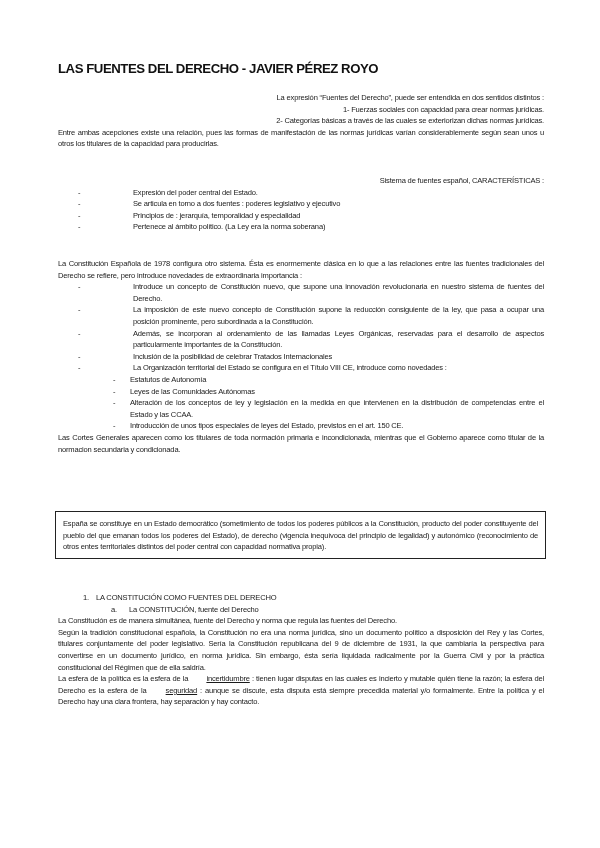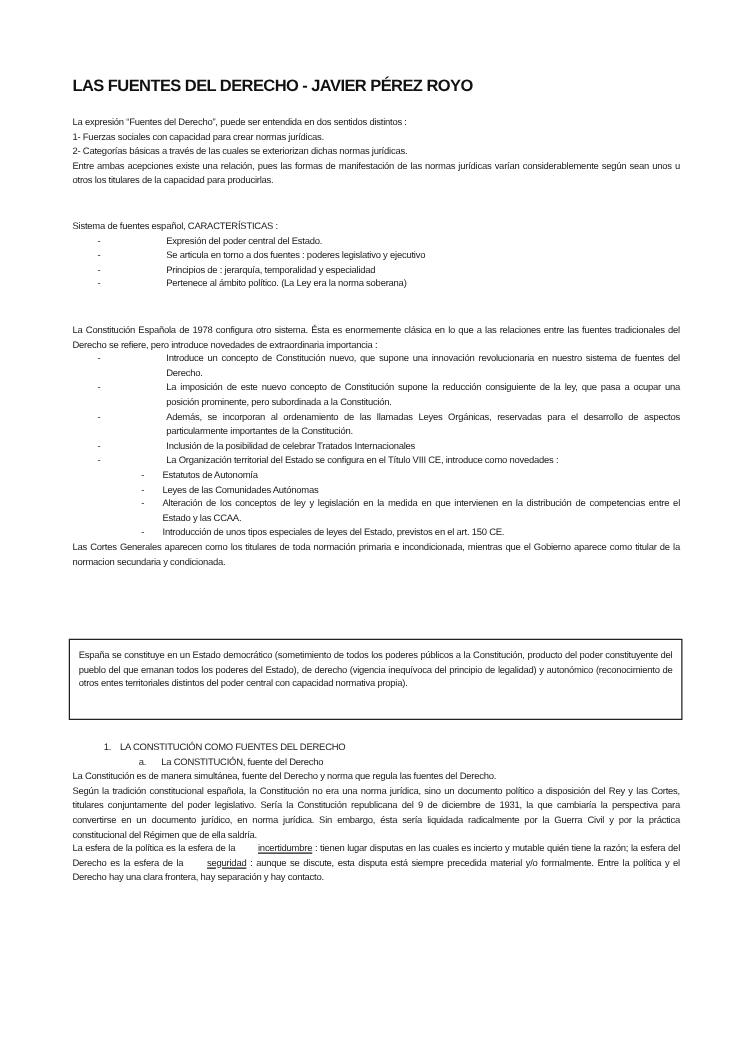--- a/index.html
+++ b/index.html
@@ -3,30 +3,30 @@
 <meta charset="utf-8">
 <style>
   html, body { margin: 0; padding: 0; background: #ffffff; }
   body { width: 600px; height: 848px; position: relative; overflow: hidden;
          font-family: "Liberation Sans", sans-serif; color: #1a1a1a; }
   .page { position: absolute; left: 58px; top: 0; width: 486px; }
   h1 { position: absolute; left: 0; top: 61px; margin: 0; font-size: 13.2px; font-weight: bold;
        letter-spacing: -0.45px; white-space: nowrap; color: #111; }
   .blk { position: absolute; left: 0; width: 486px; font-size: 7.55px; line-height: 11.6px;
          letter-spacing: -0.18px; }
-  .p { margin: 0; }
+  .p { margin: 0; text-align: right; }
   .j { text-align: justify; }
   .bl { display: flex; margin: 0; }
   .bl .dash { width: 35px; flex: none; padding-left: 20px; box-sizing: border-box; }
   .bl .txt { flex: 1; text-align: justify; margin-left: 40px; }
   .bl2 { display: flex; margin: 0; padding-left: 35px; }
   .bl2 .dash { width: 37px; flex: none; padding-left: 20px; box-sizing: border-box; }
   .bl2 .txt { flex: 1; text-align: justify; }
   .box { position: absolute; left: -3px; top: 511px; width: 475px; border: 1px solid #222;
-         padding: 6px 7px 22px 7px; font-size: 7.55px; line-height: 11.6px; letter-spacing: -0.18px;
+         padding: 6px 7px 5px 7px; font-size: 7.55px; line-height: 11.6px; letter-spacing: -0.18px;
          text-align: justify; }
   .h-num { display: flex; margin: 0; }
   .h-num .n { width: 38px; flex: none; padding-left: 25px; box-sizing: border-box; }
   .h-sub { display: flex; margin: 0; padding-left: 53px; }
   .h-sub .n { width: 18px; flex: none; }
   u { text-decoration: underline; margin-left: 16px; }
 </style>
 </head>
 <body>
 

